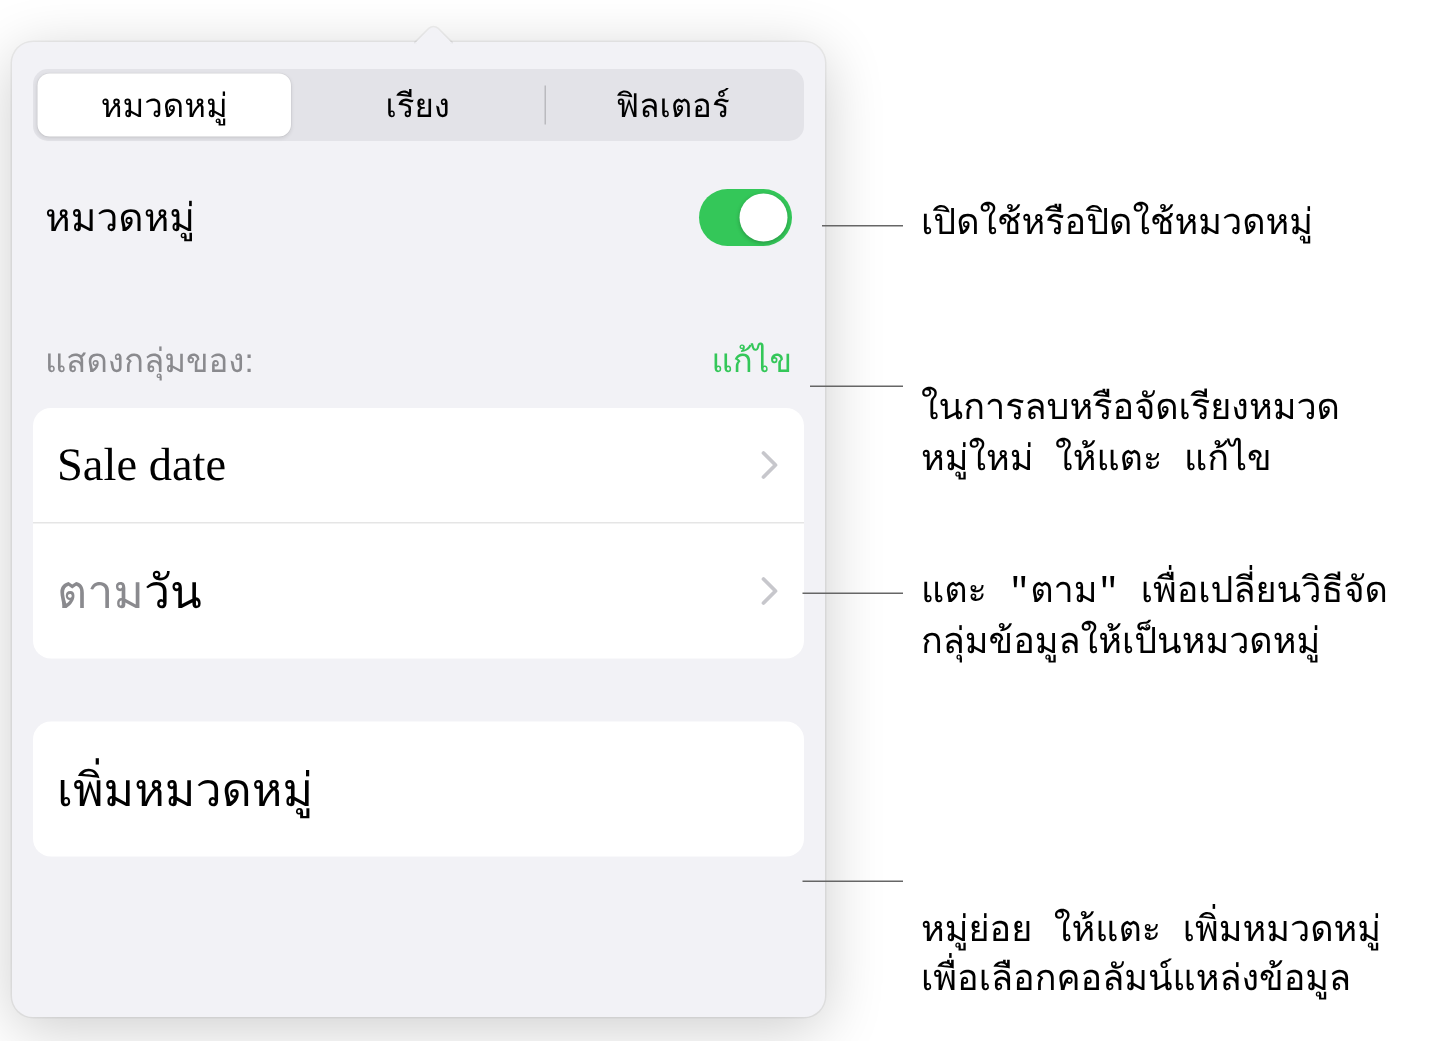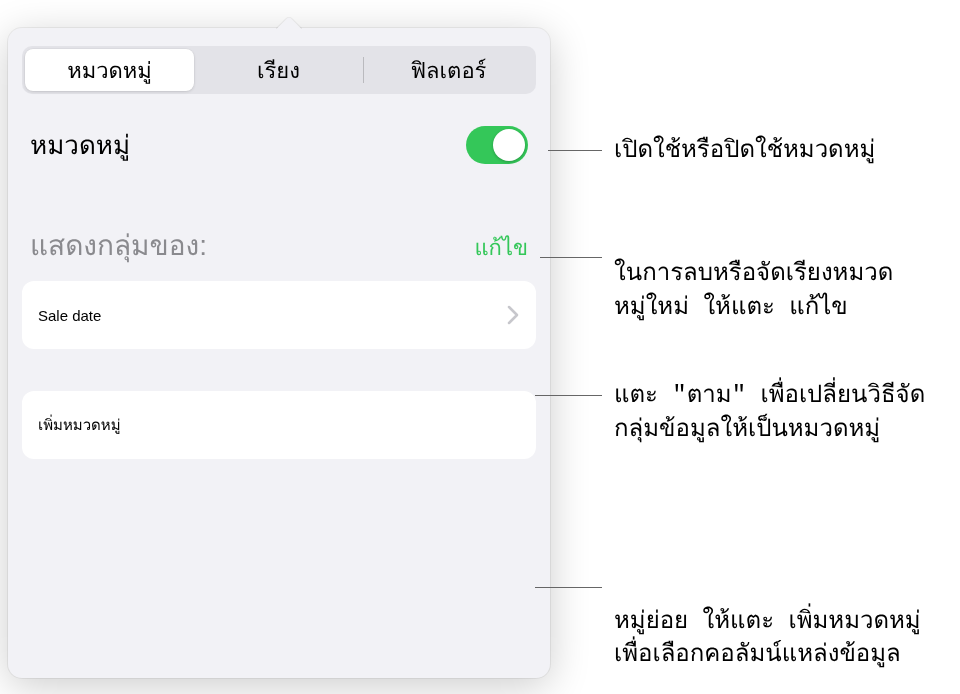--- a/index.html
+++ b/index.html
@@ -104,21 +104,21 @@
       border-radius: 50%;
       box-shadow: 0 1px 3px rgba(0,0,0,0.25);
     }
     .subheader {
       display: flex;
       justify-content: space-between;
       align-items: baseline;
       padding: 48px 22px 8px 22px;
     }
     .sub-label {
-      font-size: 28px;
+      font-size: 22px;
       color: #8a8a8e;
     }
     .edit-link {
       font-size: 22px;
       color: #34c759;
       cursor: pointer;
     }
     .list-group {
       margin: 6px 14px 0 14px;
       background: #fff;
@@ -131,22 +131,23 @@
       justify-content: space-between;
       padding: 20px 16px;
       min-height: 68px;
       border-bottom: 1px solid rgba(0,0,0,0.1);
       cursor: pointer;
     }
     .list-row:last-child {
       border-bottom: none;
     }
     .row-label {
-      font-size: 15px;
-      color: #000;
+      font-size: 31px;
+      color: #000;
+      font-family: Liberation Serif, serif;
     }
     .row-label .muted {
       color: #8a8a8e;
     }
     .row-label.green {
       color: #34c759;
     }
     .chevron {
       color: #c7c7cc;
       display: inline-flex;
@@ -203,20 +204,30 @@
 
   <div class="list-group">
     <div class="list-row">
       <div class="row-label">Sale date</div>
       <span class="chevron">
         <svg width="14" height="22" viewBox="0 0 14 22" fill="none">
             <path d="M3 3 L11 11 L3 19" stroke="#c7c7cc" stroke-width="2.5" stroke-linecap="round" stroke-linejoin="round"></path>
           </svg>
       </span>
     </div>
+    <div class="list-row">
+      <div class="row-label">
+        <span class="muted">ตาม</span><span>วัน</span>
+      </div>
+      <span class="chevron">
+        <svg width="14" height="22" viewBox="0 0 14 22" fill="none">
+            <path d="M3 3 L11 11 L3 19" stroke="#c7c7cc" stroke-width="2.5" stroke-linecap="round" stroke-linejoin="round"></path>
+          </svg>
+      </span>
+    </div>
   </div>
 
   <div class="list-group second">
     <div class="list-row">
       <div class="row-label" style="font-weight:500">เพิ่มหมวดหมู่</div>
     </div>
   </div>
 </div>
 
 <div class="callout-line" style="left:548px; top:150px; width:54px;"></div>

